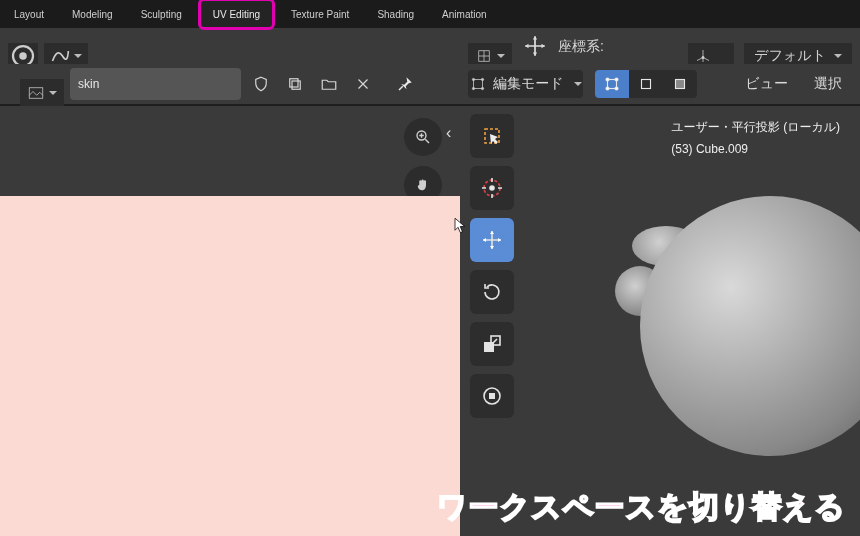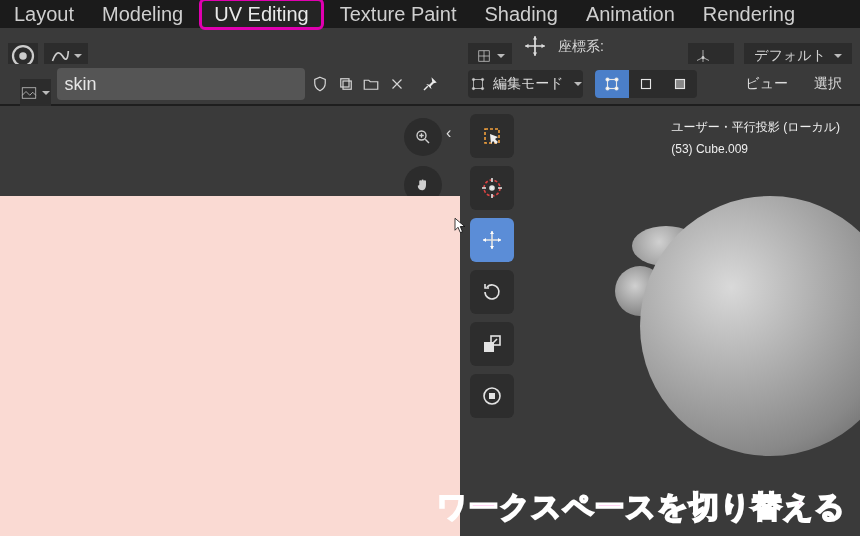--- a/index.html
+++ b/index.html
@@ -1,38 +1,38 @@
 <!DOCTYPE html>
 <html><head>
 <meta charset="utf-8">
 <style>
   * { box-sizing: border-box; margin: 0; padding: 0; font-family: sans-serif; }
   body { width: 860px; height: 536px; background: #1b1b1b; overflow: hidden; position: relative; }
 
   
   .tabbar { display: flex; align-items: stretch; height: 30px; background: #1b1b1b; border-bottom: 2px solid #3a3a3a; }
-  .tab { padding: 0 14px; display: flex; align-items: center; color: #cfcfcf; font-size: 20px; cursor: pointer; }
+  .tab { padding: 0 14px; display: flex; align-items: center; color: #cfcfcf; font-size: 10px; cursor: pointer; }
   .tab.active { color: #e9e9e9; border: 3px solid #e000b0; border-radius: 6px; margin: -2px 2px; padding: 0 12px; background: #242424; }
 
   
   .main { display: flex; height: calc(100% - 30px); }
   .left-pane { width: 460px; background: #3a3a3a; position: relative; display: flex; flex-direction: column; }
   .right-pane { flex: 1; background: #ffffff; display: flex; flex-direction: column; position: relative; overflow: hidden;}
 
   
   .lp-hdr { height: 34px; display: flex; align-items: center; padding: 0 8px; gap: 6px; background: #3a3a3a; }
   .pill { background: #2c2c2c; border-radius: 0; height: 26px; display: flex; align-items: center; justify-content: center; color: #d0d0d0; margin-top: 17px; }
   .circle-eye { width: 30px; }
   .curve-drop { width: 44px; }
   .chev-down::after { content: ""; border: 4px solid transparent; border-top-color: #bbb; margin-left: 4px; margin-top: 4px; }
 
   
   .lp-tools { height: 42px; background: #3a3a3a; display: flex; align-items: center; padding: 0 20px; gap: 6px; border-bottom: 2px solid #1e1e1e; }
   .img-drop { width: 44px; height: 28px; }
-  .name-field { flex: 0 0 150px; background: #555; color: #e6e6e6; border: none; height: 28px; padding: 16px 8px; border-radius: 4px; font-size: 18px; }
+  .name-field { flex: 0 0 150px; background: #555; color: #e6e6e6; border: none; height: 28px; padding: 16px 8px; border-radius: 4px; font-size: 12px; }
   .icon-btn { width: 28px; height: 28px; color: #ddd; display: flex; align-items: center; justify-content: center; }
   .icon-btn svg { width: 18px; height: 18px; stroke: #d5d5d5; fill: none; stroke-width: 1.6; }
   .pin-btn { margin-left: 8px; width: 28px; height: 28px; display: flex; align-items: center; justify-content: center; }
   .pin-btn svg { width: 18px; height: 18px; fill: #eaeaea; }
 
   
   .uv-canvas-wrap { flex: 1;  position: relative; background: #3a3a3a; }
   .uv-canvas { position: absolute; left: 0; bottom: 0; width: 100%; height: 340px; background: #fadad3; }
   .float-tools { position: absolute; right: 18px; top: 12px; display: flex; flex-direction: column; gap: 10px; }
   .float-tools .ft { width: 38px; height: 38px; border-radius: 50%; background: #2c2c2c; display: flex; align-items: center; justify-content: center; }
@@ -73,25 +73,25 @@
   .tb svg { width: 24px; height: 24px; stroke: #e3e3e3; fill: none; stroke-width: 1.6; }
 
   .annotation { position: absolute; right: 14px; bottom: 8px; font-size: 30px; font-weight: 900; color: #ff2ac8; -webkit-text-stroke: 2px #fff; letter-spacing: 1px; }
 </style>
 </head>
 <body>
 
 <div class="tabbar">
   <div class="tab">Layout</div>
   <div class="tab">Modeling</div>
+  <div class="tab">Sculpting</div>
   <div class="tab active">UV Editing</div>
   <div class="tab">Texture Paint</div>
   <div class="tab">Shading</div>
   <div class="tab">Animation</div>
-  <div class="tab">Rendering</div>
 </div>
 
 <div class="main">
 
   <div class="left-pane">
     <div class="lp-hdr">
       <div class="pill circle-eye">
         <svg viewBox="0 0 24 24">
             <circle cx="12" cy="12" r="8" stroke="#ccc" fill="none" stroke-width="1.8"></circle>
             <circle cx="12" cy="12" r="3" fill="#ccc"></circle>

